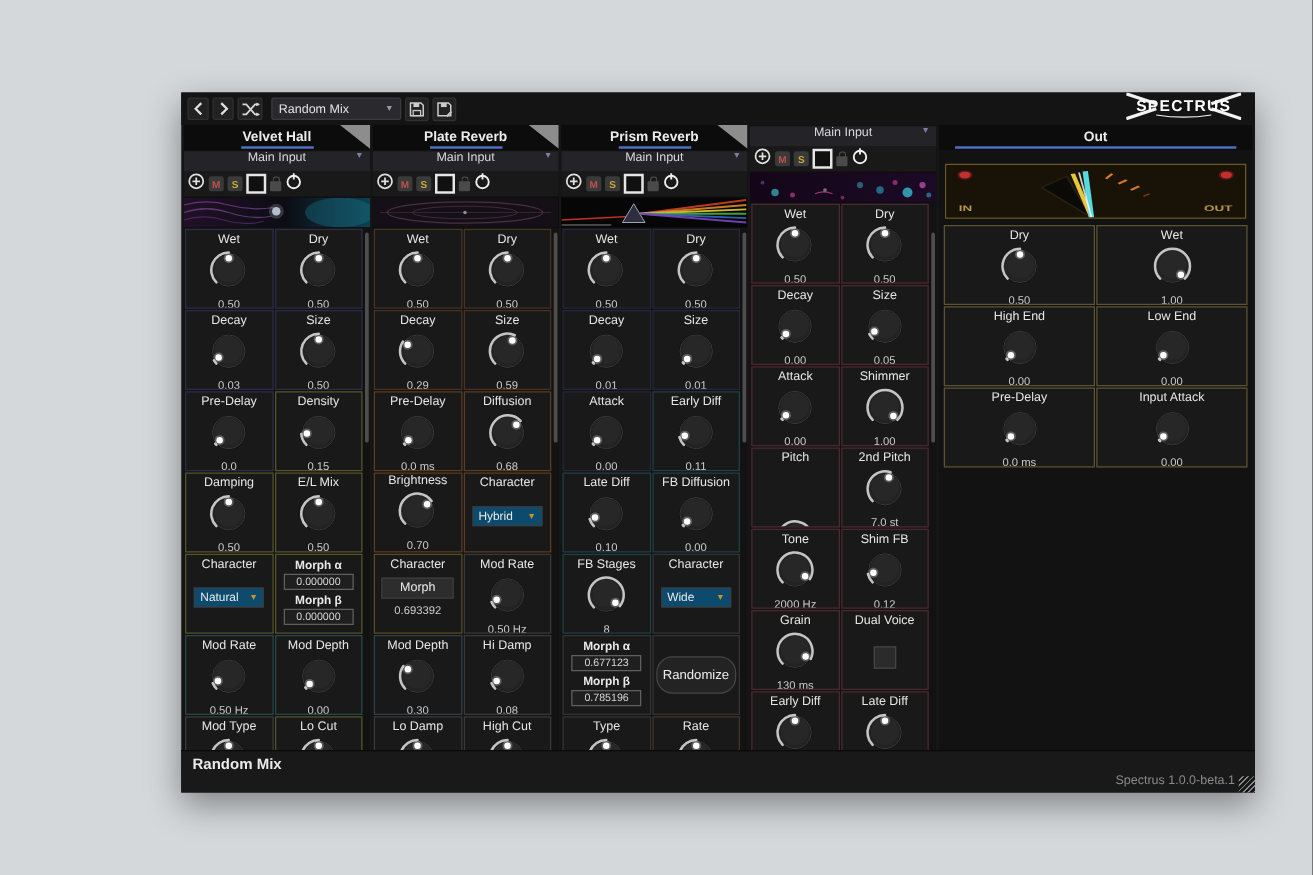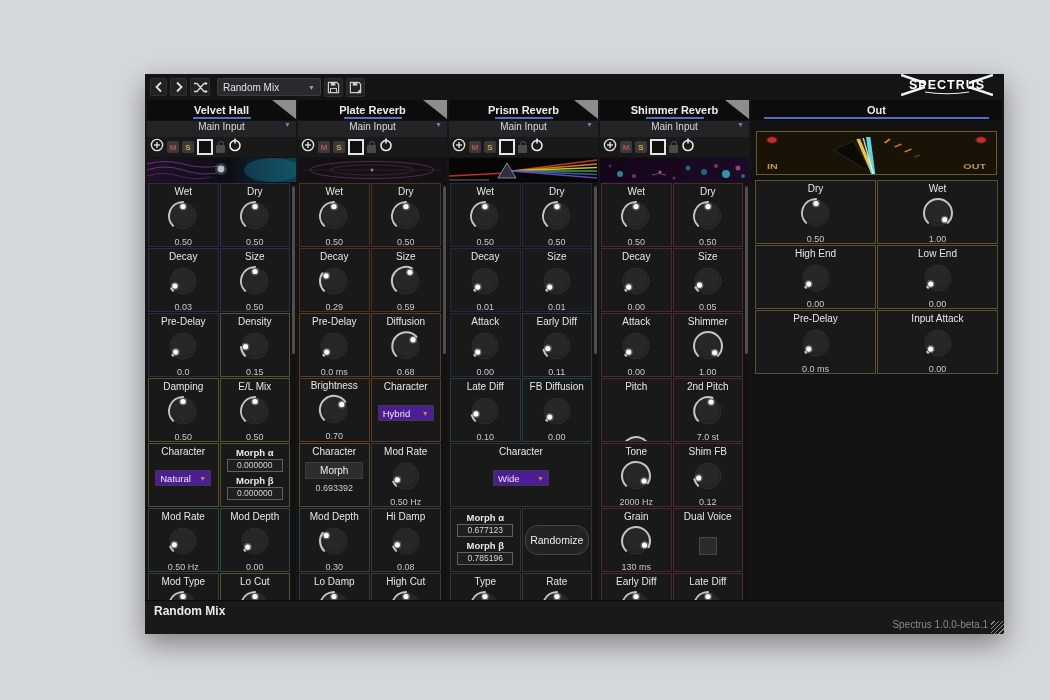--- a/index.html
+++ b/index.html
@@ -43,21 +43,21 @@
   .artwork{height:24px;flex:0 0 24px;margin-top:1px;overflow:hidden;position:relative;background:#0a0a0a;}
   .artwork svg{display:block;width:100%;height:100%;}
   
   .cells{flex:1;padding:1px 6px 0 1px;overflow:hidden;}
   .crow{display:flex;gap:1px;margin-bottom:1px;}
   .cell{flex:1;height:64px;background:#191919;border:1px solid #333;box-sizing:border-box;
         display:flex;flex-direction:column;align-items:center;overflow:hidden;}
   .cell .label{font-size:10px;color:#e6e6e6;margin-top:2px;line-height:12px;white-space:nowrap;}
   .cell .value{font-size:9px;color:#c9c9c9;line-height:10px;margin-top:-1px;}
   .knob{width:36px;height:36px;cursor:pointer;}
-  .dd{width:56px;height:16px;background:#4c1d95;border:1px solid #3c3c3c;margin-top:12px;
+  .dd{width:56px;height:16px;background:#0c4a6e;border:1px solid #3c3c3c;margin-top:12px;
       display:flex;align-items:center;padding:0 4px;box-sizing:border-box;cursor:pointer;}
   .dd .txt{flex:1;font-size:9.5px;color:#eaeaea;}
   .dd .caret{font-size:7px;color:#c89428;}
   .fieldlab{font-size:9.5px;font-weight:bold;color:#e8e8e8;margin-top:3px;line-height:11px;}
   .fieldval{width:54px;height:11px;background:#1f1f1f;border:1px solid #606060;font-size:8.5px;color:#d6d6d6;
             text-align:center;line-height:11px;margin-top:1px;cursor:text;}
   .cm-box{width:56px;height:15px;background:#2d2d2d;border:1px solid #3c3c3c;font-size:10px;color:#ececec;
           text-align:center;line-height:15px;margin-top:4px;cursor:pointer;}
   .cm-val{font-size:9px;color:#cccccc;margin-top:4px;}
   .btn-cell{width:62px;height:28px;background:#232323;border:1px solid #454545;border-radius:13px;
@@ -679,20 +679,32 @@
     <circle cx="18" cy="16.8" r="11" fill="#2b2b2b" opacity="0.55"></circle>
     <circle cx="18" cy="18" r="13" fill="none" stroke="#3a3a3a" stroke-width="0.8"></circle>
     <path d="M 8.1 27.9 A 14 14 0 0 1 7.2 26.9" fill="none" stroke="#cfcfcf" stroke-width="2" stroke-linecap="round" opacity="0.95"></path>
     <circle cx="10.7" cy="24.1" r="4" fill="#ffffff" opacity="0.25"></circle>
     <circle cx="10.7" cy="24.1" r="2.6" fill="#ffffff"></circle>
   </svg></div>
               <div class="value">0.00</div>
             </div>
           </div>
           <div class="crow">
+            <div class="cell" style="border-color: rgb(31, 64, 68);">
+              <div class="label">FB Stages</div>
+              <div><svg class="knob" viewBox="0 0 36 36">
+    <circle cx="18" cy="18" r="13" fill="#232323" stroke="#0e0e0e" stroke-width="1"></circle>
+    <circle cx="18" cy="16.8" r="11" fill="#2b2b2b" opacity="0.55"></circle>
+    <circle cx="18" cy="18" r="13" fill="none" stroke="#3a3a3a" stroke-width="0.8"></circle>
+    <path d="M 8.1 27.9 A 14 14 0 1 1 28.8 26.9" fill="none" stroke="#cfcfcf" stroke-width="2" stroke-linecap="round" opacity="0.95"></path>
+    <circle cx="25.3" cy="24.1" r="4" fill="#ffffff" opacity="0.25"></circle>
+    <circle cx="25.3" cy="24.1" r="2.6" fill="#ffffff"></circle>
+  </svg></div>
+              <div class="value">8</div>
+            </div>
             <div class="cell" style="border-color: rgb(52, 52, 52);">
               <div class="label">Character</div>
               <div class="dd">
                 <span class="txt">Wide</span>
                 <span class="caret">▼</span>
               </div>
             </div>
           </div>
           <div class="crow">
             <div class="cell" style="border-color: rgb(52, 52, 52);">
@@ -726,21 +738,20 @@
     <path d="M 8.1 27.9 A 14 14 0 0 1 18.0 4.0" fill="none" stroke="#cfcfcf" stroke-width="2" stroke-linecap="round" opacity="0.95"></path>
     <circle cx="18.0" cy="8.5" r="4" fill="#ffffff" opacity="0.25"></circle>
     <circle cx="18.0" cy="8.5" r="2.6" fill="#ffffff"></circle>
   </svg></div>
             </div>
           </div>
         </div>
         <div class="scroll-thumb"></div>
       </div>
       <div class="col">
-        <div class="col-title"><span class="t">Shimmer Reverb</span><div class="underline"></div><div class="fold"></div></div>
         <div class="input-row">
           <span class="txt">Main Input</span>
           <span class="caret">▼</span>
         </div>
         <div class="icons-row">
           <div><svg width="14" height="14" viewBox="0 0 14 14">
     <circle cx="7" cy="7" r="5.6" fill="none" stroke="#e0e0e0" stroke-width="1.4"></circle>
     <line x1="7" y1="4" x2="7" y2="10" stroke="#e0e0e0" stroke-width="1.4"></line>
     <line x1="4" y1="7" x2="10" y2="7" stroke="#e0e0e0" stroke-width="1.4"></line>
             </svg></div>

